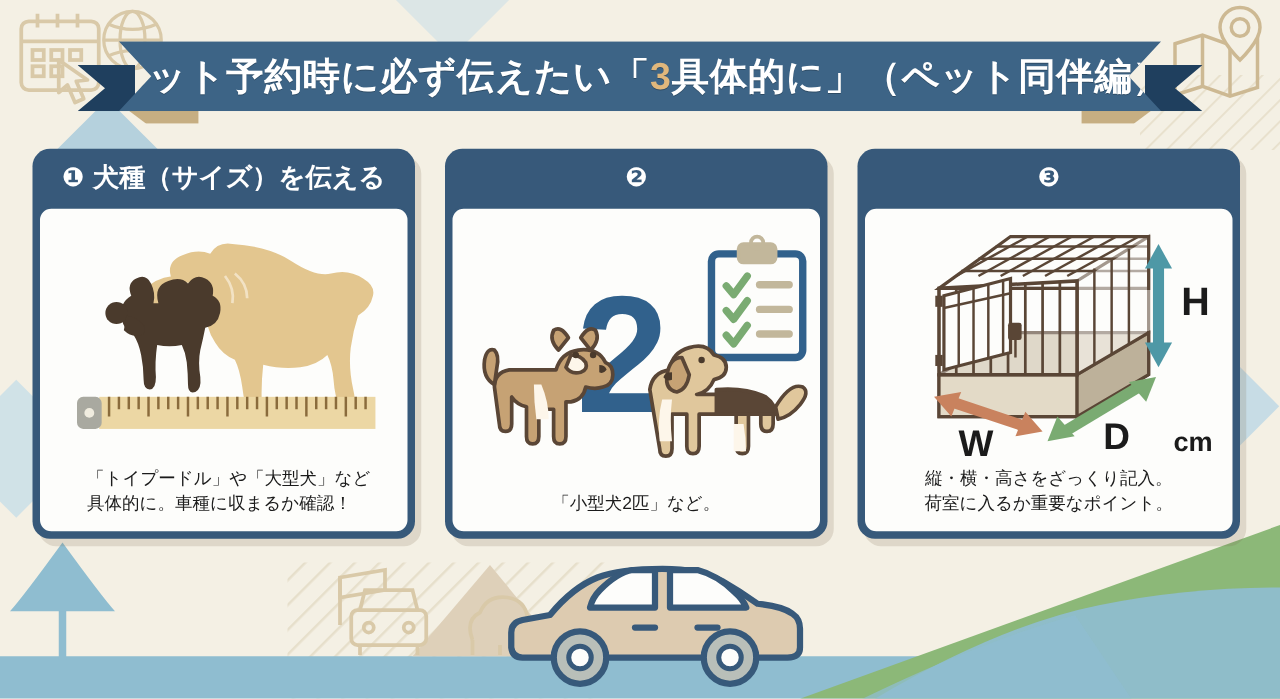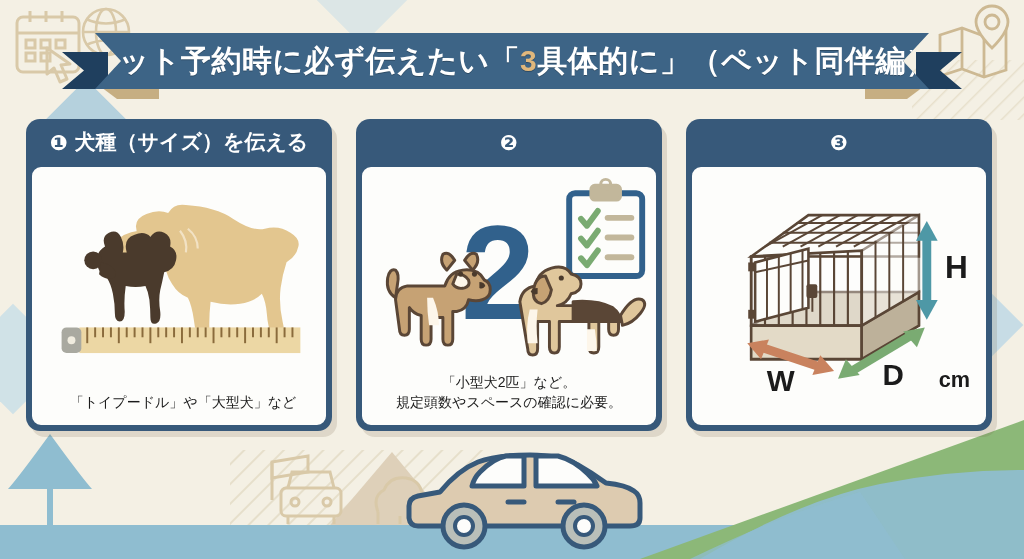--- a/index.html
+++ b/index.html
@@ -274,20 +274,21 @@
               <line x1="240" y1="148" x2="240" y2="158"></line>
               <line x1="248" y1="148" x2="248" y2="164"></line>
               <line x1="256" y1="148" x2="256" y2="158"></line>
               <line x1="264" y1="148" x2="264" y2="158"></line>
             </g>
           </g>
         </svg>
       </div>
       <div class="card-caption">
         <div>「トイプードル」や「大型犬」など</div>
+        <div>具体的に。車種に収まるか確認！</div>
       </div>
     </div>
   </div>
 
   <div class="card c2">
     <div class="card-head">
       <span class="card-num">❷</span>
     </div>
     <div class="card-body">
       <div class="card-art">
@@ -328,21 +329,20 @@
             <path fill="#c6a274" d="M186 106 q-10 0 -12 14 q-2 12 8 14 q8 -2 10 -14 z"></path>
             <path fill="#fdf6ea" stroke="none" d="M170 140 q-4 16 -2 34 l10 0 q-2 -18 0 -34 z"></path>
             <path fill="#fdf6ea" stroke="none" d="M236 160 q2 12 2 22 l-10 0 q0 -12 0 -22 z"></path>
             <circle cx="202" cy="108" r="2.6" fill="#4a3a2c" stroke="none"></circle>
             <path fill="#4a3a2c" stroke="none" d="M178 118 q-6 0 -7 4 q3 4 7 2 z"></path>
           </g>
         </svg>
       </div>
       <div class="card-caption">
         <div>「小型犬2匹」など。</div>
-        <div>規定頭数やスペースの確認に必要。</div>
       </div>
     </div>
   </div>
 
   <div class="card c3">
     <div class="card-head">
       <span class="card-num">❸</span>
     </div>
     <div class="card-body">
       <div class="card-art">
@@ -420,20 +420,24 @@
           <g>
             <line x1="162" y1="176" x2="222" y2="140" stroke="#7aab72" stroke-width="9"></line>
             <path d="M148 184 L156 164 L170 180 Z" fill="#7aab72"></path>
             <path d="M236 132 L228 152 L214 136 Z" fill="#7aab72"></path>
           </g>
           <text x="204" y="190" text-anchor="middle" font-family="Liberation Sans, sans-serif" font-size="30" font-weight="bold" fill="#1b1b1b">D</text>
 
           <text x="266" y="192" text-anchor="middle" font-family="Liberation Sans, sans-serif" font-size="22" font-weight="bold" fill="#1b1b1b">cm</text>
         </svg>
       </div>
+      <div class="card-caption">
+        <div>縦・横・高さをざっくり記入。</div>
+        <div>荷室に入るか重要なポイント。</div>
+      </div>
     </div>
   </div>
 
   <div class="car-wrap">
     <svg viewBox="0 0 300 110">
       <g stroke="#37597a" stroke-width="5" stroke-linejoin="round" stroke-linecap="round">
         <path fill="#ddcbb0" d="M30 86 q-8 0 -9 -8 l0 -12 q0 -8 9 -10 l22 -4 q18 -22 38 -30 q18 -7 52 -7 q30 0 48 10 q14 8 28 18 q20 2 28 8 q6 4 6 12 l0 15 q0 8 -10 8 z"></path>
         <path fill="#fdfdfb" d="M92 32 q14 -14 26 -16 l18 0 l0 30 l-52 0 q2 -8 8 -14 z"></path>
         <path fill="#fdfdfb" d="M148 16 l22 0 q16 4 30 18 q6 5 9 12 l-61 0 z"></path>
         <line x1="120" y1="62" x2="136" y2="62"></line>

